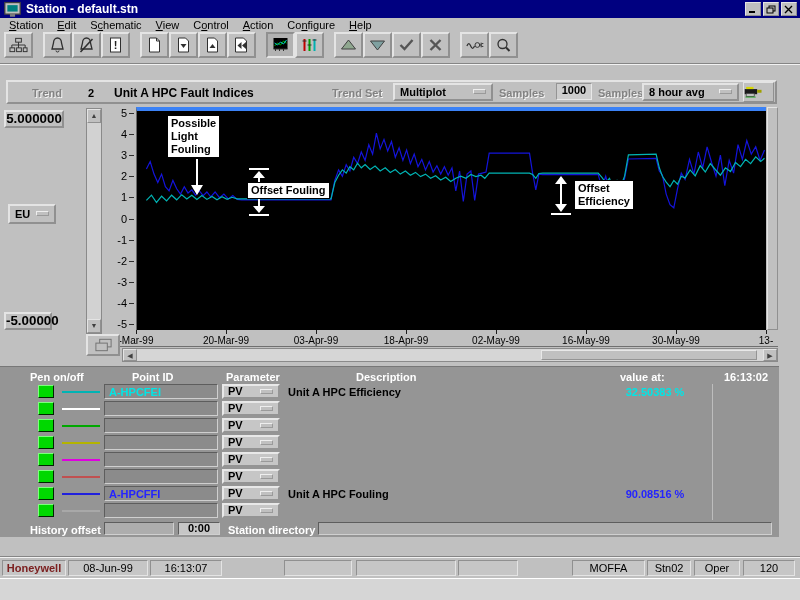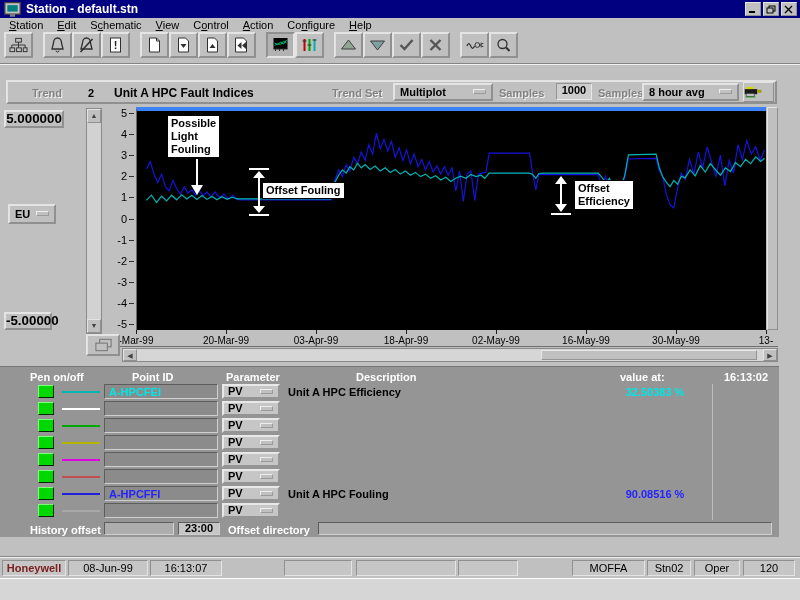--- a/index.html
+++ b/index.html
@@ -356,21 +356,21 @@
       <polygon points="116,95 128,95 122,102" stroke="none"></polygon>
       <line x1="414" y1="103" x2="434" y2="103" stroke-width="2"></line>
       <line x1="424" y1="71" x2="424" y2="95" stroke-width="2"></line>
       <polygon points="418,73 430,73 424,65" stroke="none"></polygon>
       <polygon points="418,93 430,93 424,101" stroke="none"></polygon>
     </g>
   </svg>
   <div class="ann" style="left:30px;top:4px">Possible
 Light
 Fouling</div>
-  <div class="ann" style="left:125px;top:71px">Offset Fouling</div>
+  <div class="ann" style="left:110px;top:71px">Offset Fouling</div>
   <div class="ann" style="left:437px;top:69px">Offset
 Efficiency</div>
 </div>
 <div class="abs rstrip"></div>
 
 <div class="abs xaxis">
     <div class="xtick" style="left: 36px;"></div>
     <div class="xlabel" style="left: 4px;">-Mar-99</div>
     <div class="xtick" style="left: 126px;"></div>
     <div class="xlabel" style="left: 94px;">20-Mar-99</div>
@@ -471,22 +471,22 @@
         <span class="sample" style="background: rgb(168, 168, 168);"></span>
         <span class="pid"></span>
         <span class="pv"><span class="pvt">PV</span><span class="optbar"></span></span>
         <span class="desc"></span>
         <span class="val"></span>
       </div>
     </div>
 
   <span class="footlbl" style="left:30px;top:157px">History offset</span>
   <span class="footbox" style="left:104px;top:155px;width:70px"></span>
-  <span class="footbox" style="left:178px;top:155px;width:42px;background:#c6c6c6;color:#000;font-weight:bold;text-align:center;line-height:11px">23:00</span>
-  <span class="footlbl" style="left:228px;top:157px">Offset directory</span>
+  <span class="footbox" style="left:178px;top:155px;width:42px;background:#c6c6c6;color:#000;font-weight:bold;text-align:center;line-height:11px">0:00</span>
+  <span class="footlbl" style="left:228px;top:157px">Station directory</span>
   <span class="footbox" style="left:318px;top:155px;width:454px"></span>
 </div>
 
 <div class="abs sline"></div>
 <div class="abs statusbar">
   <span class="scell brand" style="left:2px;width:64px">Honeywell</span>
   <span class="scell" style="left:68px;width:80px">08-Jun-99</span>
   <span class="scell" style="left:150px;width:72px">16:13:07</span>
   <span class="scell" style="left:284px;width:68px"></span>
   <span class="scell" style="left:356px;width:100px"></span>

